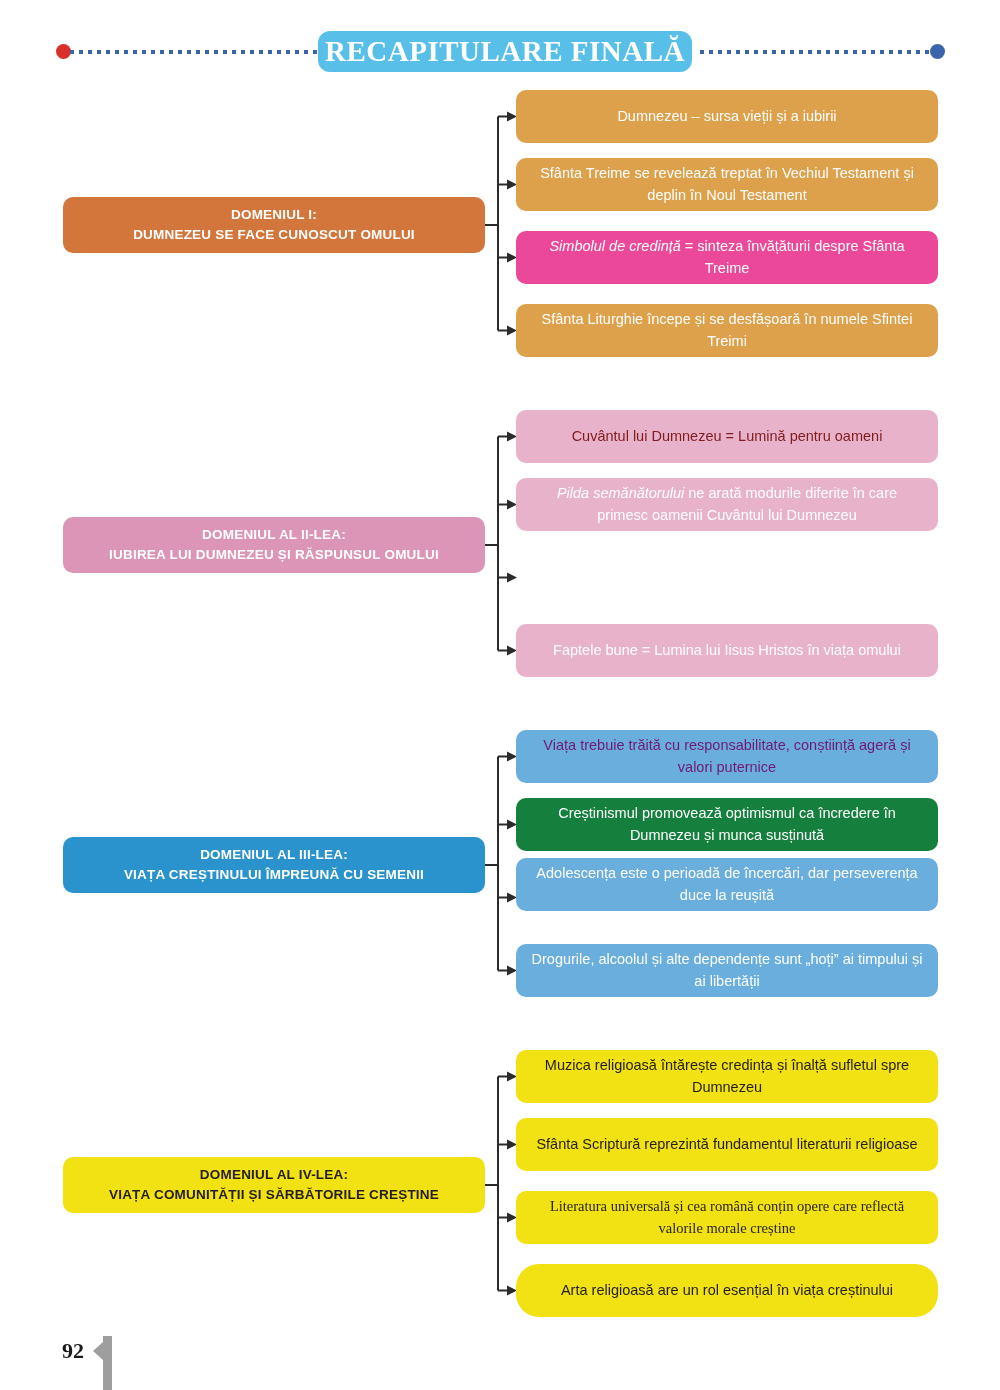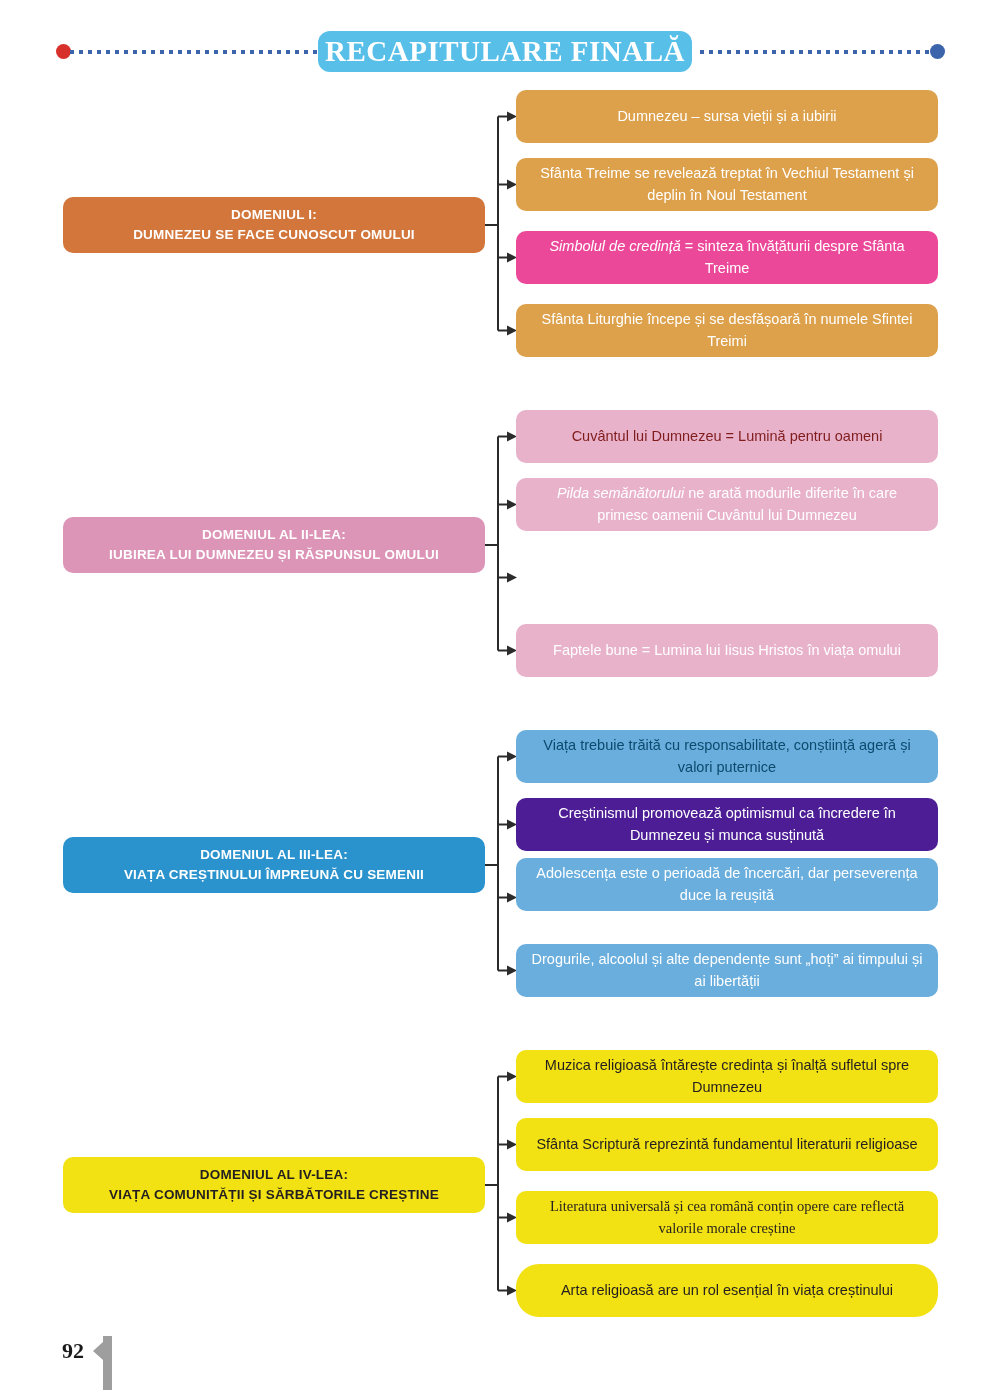--- a/index.html
+++ b/index.html
@@ -237,24 +237,24 @@
         <polygon points="507,91.5 517,96.5 507,101.5" fill="#2b2b2b"></polygon>
         <line x1="498" y1="169.5" x2="507" y2="169.5" stroke="#2b2b2b" stroke-width="2"></line>
         <polygon points="507,164.5 517,169.5 507,174.5" fill="#2b2b2b"></polygon>
         <line x1="498" y1="242.5" x2="507" y2="242.5" stroke="#2b2b2b" stroke-width="2"></line>
         <polygon points="507,237.5 517,242.5 507,247.5" fill="#2b2b2b"></polygon>
       </svg>
       <div class="domain-box" style="top: 109px; background: rgb(42, 147, 205); color: rgb(255, 255, 255);">
         <div class="domain-line">DOMENIUL AL III-LEA:</div>
         <div class="domain-line">VIAȚA CREȘTINULUI ÎMPREUNĂ CU SEMENII</div>
       </div>
-      <div class="item-box" style="top: 2px; height: 53px; background: rgb(106, 174, 221); color: #0c4a6e;">
+      <div class="item-box" style="top: 2px; height: 53px; background: rgb(106, 174, 221); color: #701a75;">
         <div class="item-text">Viața trebuie trăită cu responsabilitate, conștiință ageră și valori puternice</div>
       </div>
-      <div class="item-box" style="top: 70px; height: 53px; background: #4c1d95; color: rgb(255, 255, 255);">
+      <div class="item-box" style="top: 70px; height: 53px; background: #15803d; color: rgb(255, 255, 255);">
         <div class="item-text">Creștinismul promovează optimismul ca încredere în Dumnezeu și munca susținută</div>
       </div>
       <div class="item-box" style="top: 130px; height: 53px; background: rgb(106, 174, 221); color: rgb(255, 255, 255);">
         <div class="item-text">Adolescența este o perioadă de încercări, dar perseverența duce la reușită</div>
       </div>
       <div class="item-box" style="top: 216px; height: 53px; background: rgb(106, 174, 221); color: rgb(255, 255, 255);">
         <div class="item-text">Drogurile, alcoolul și alte dependențe sunt „hoți” ai timpului și ai libertății</div>
       </div>
     </div>
     <div class="domain-section" style="top: 1048px; height: 290px;">

